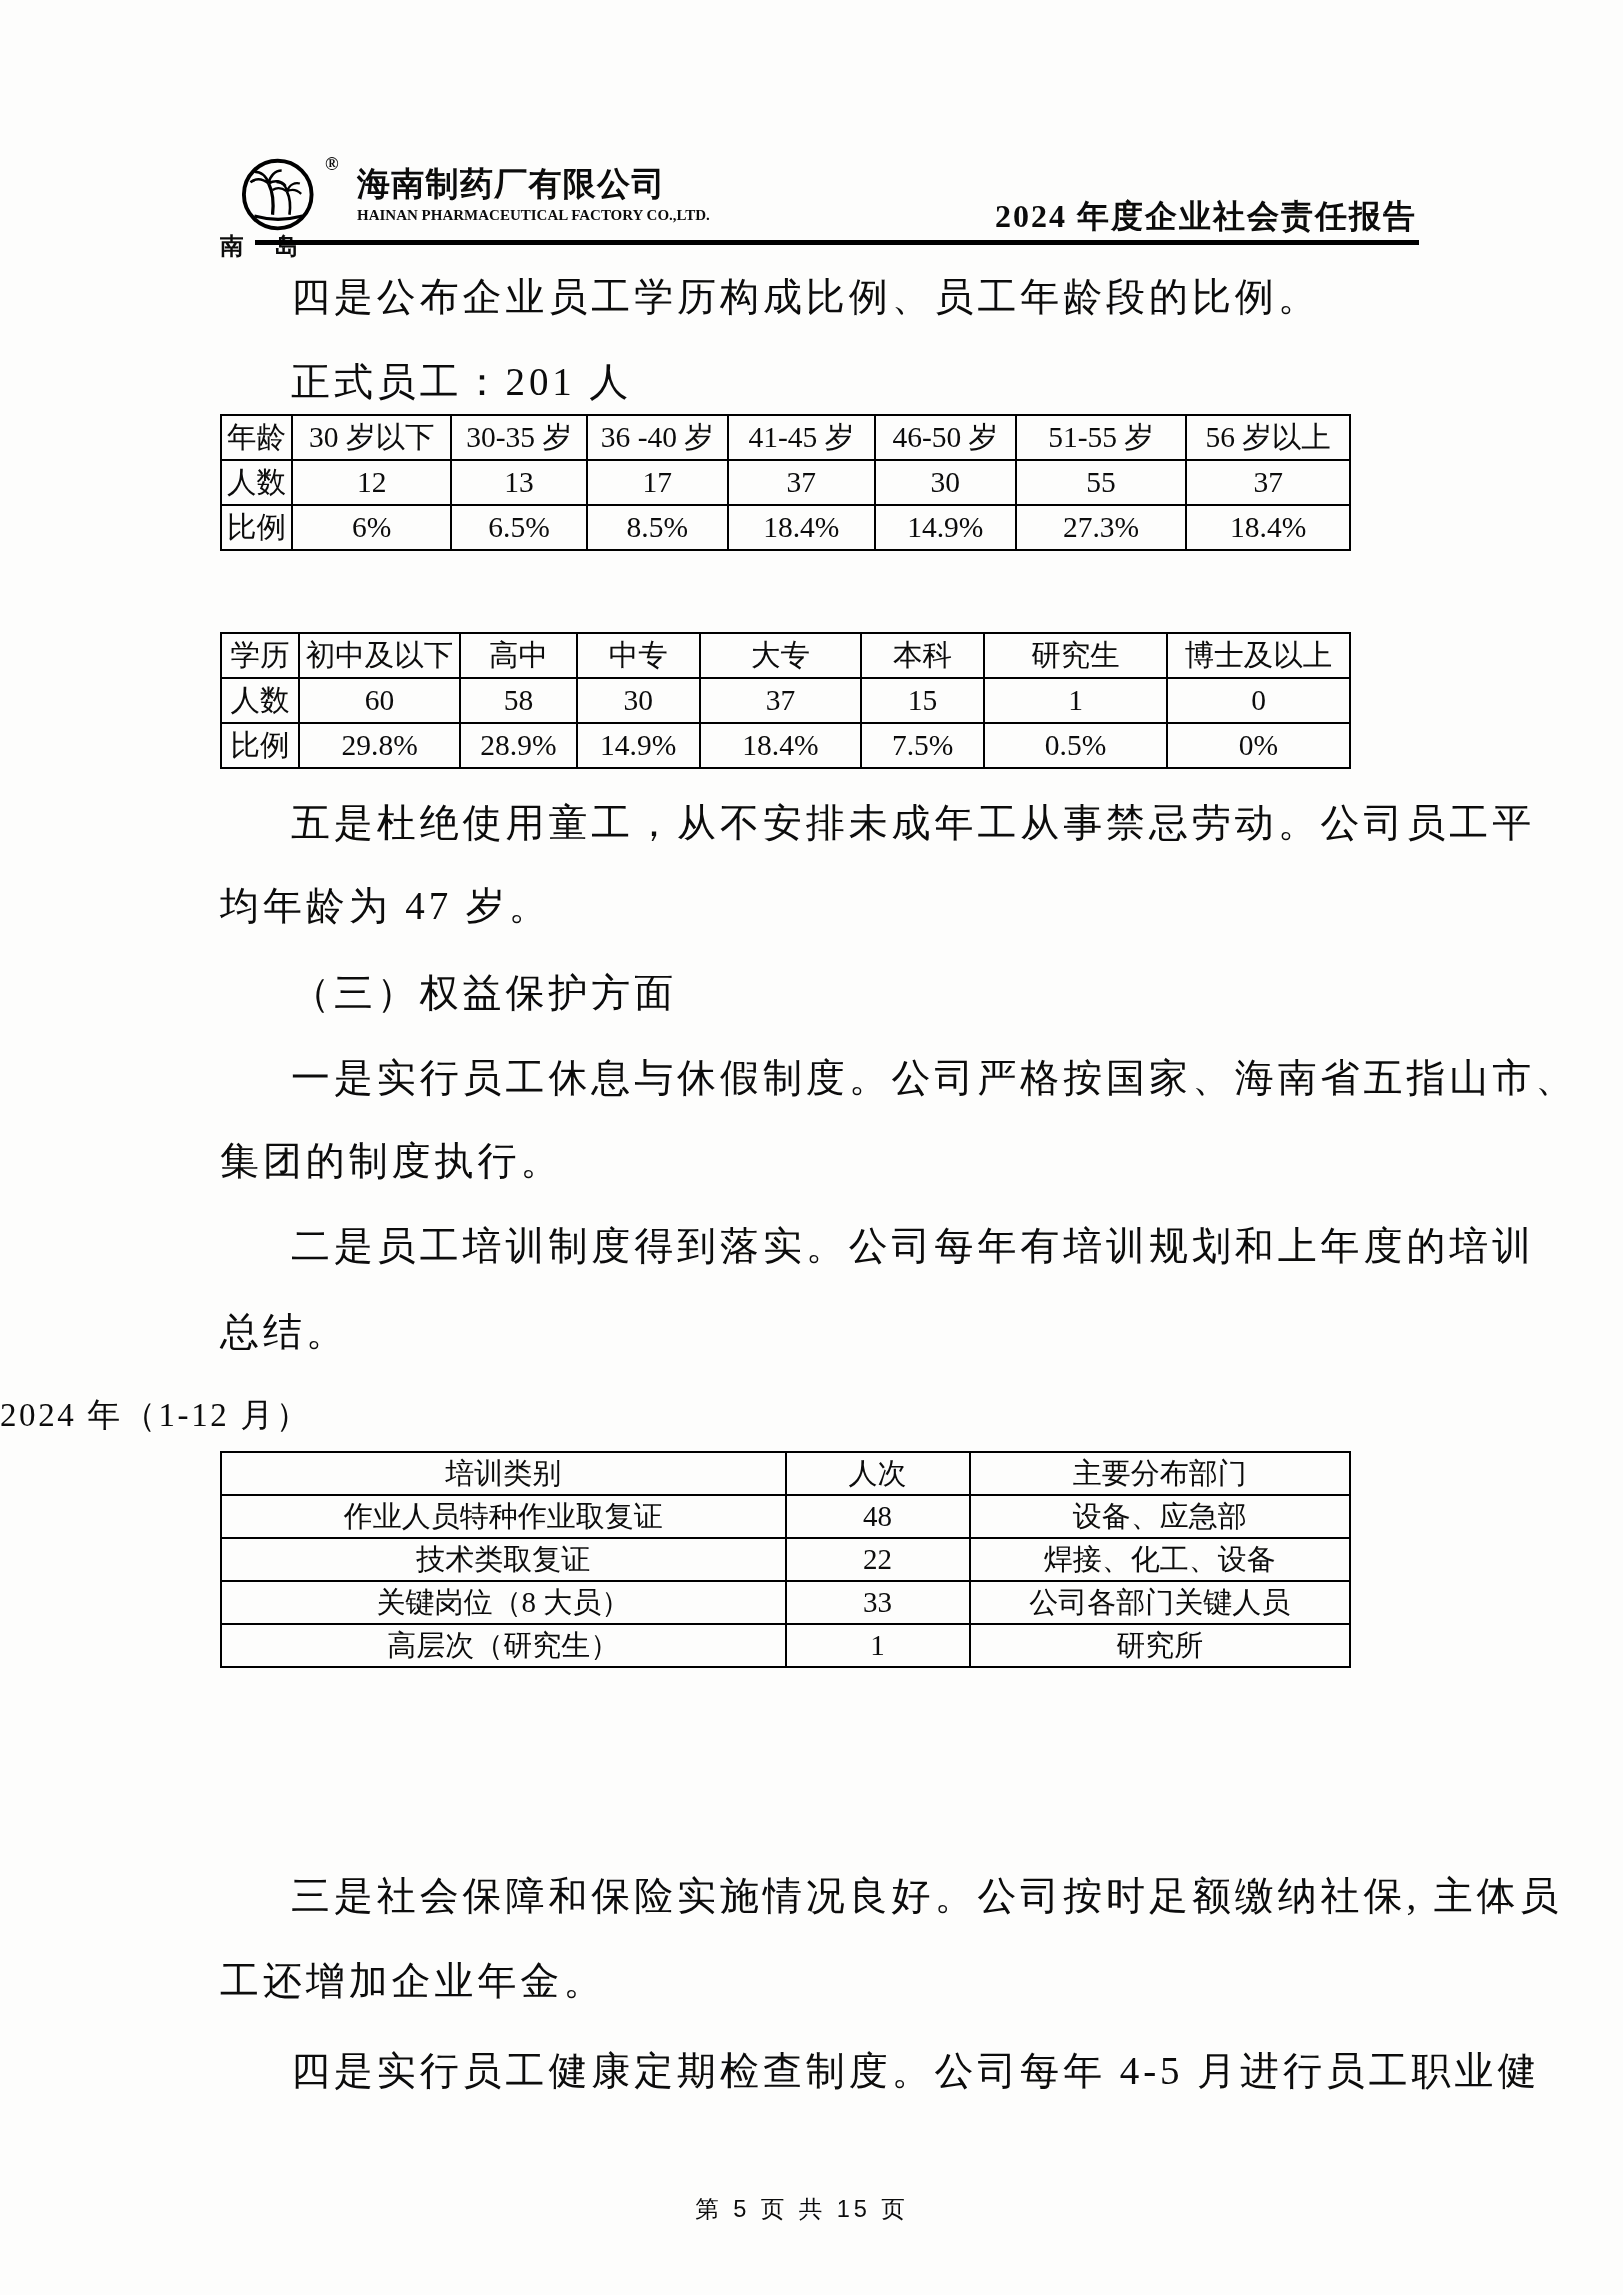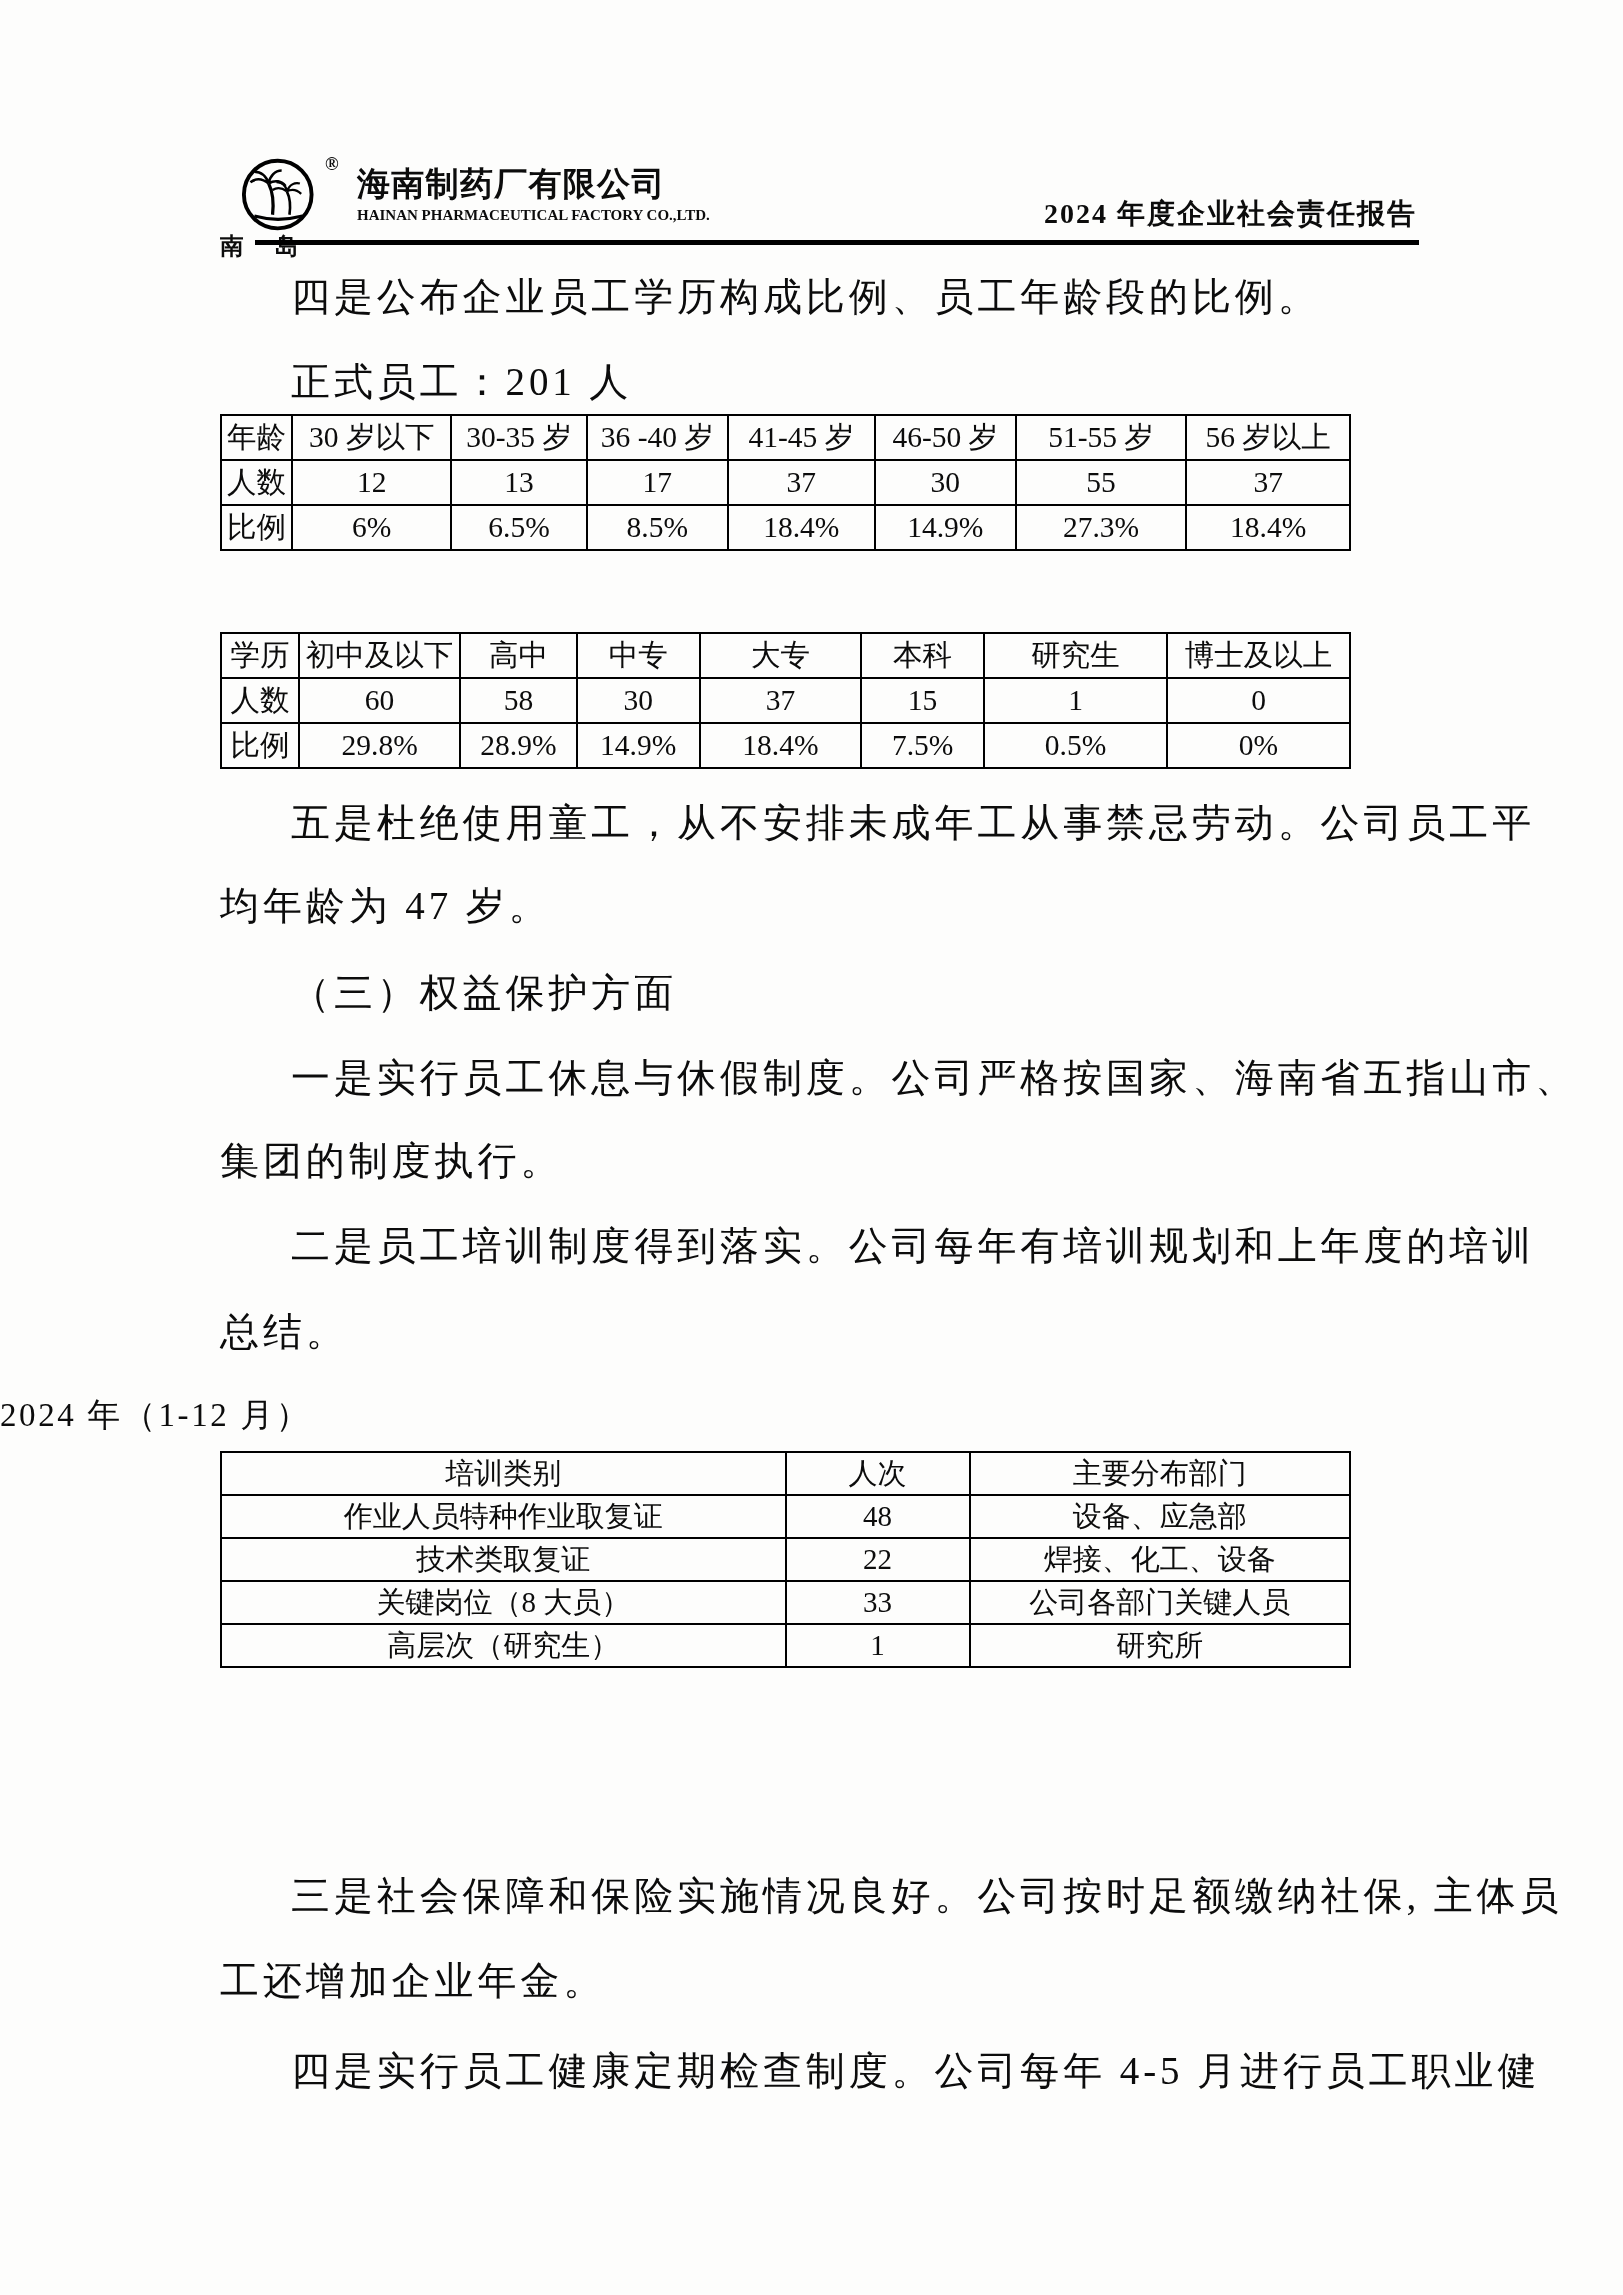--- a/index.html
+++ b/index.html
@@ -10,21 +10,21 @@
   }
   
   .logo-svg { position:absolute; left:240px; top:157px; }
   .reg-mark { position:absolute; left:325px; top:154px; font-size:18.3px; font-weight:bold; }
   .co-cn { position:absolute; left:357px; top:162px; font-size:33px; font-weight:bold;
            letter-spacing:1.3px; white-space:nowrap; }
   .co-en { position:absolute; left:357px; top:207px; font-size:15px; font-weight:bold;
            letter-spacing:0px; white-space:nowrap; }
   .logo-mark { position:absolute; left:220px; top:230px; font-size:23.6px; font-weight:bold;
            letter-spacing:31px; white-space:nowrap; }
-  .report-title { position:absolute; top:195px; right:206px; font-size:28px; font-weight:bold;
+  .report-title { position:absolute; top:195px; right:206px; font-size:32px; font-weight:bold;
            letter-spacing:2px; white-space:nowrap; }
   .header-rule { position:absolute; left:255px; top:240px; width:1164px; height:4.6px; background:#000; }
   
   .bline { position:absolute; white-space:nowrap; font-size:39px; letter-spacing:3.9px; }
   .ind { left:291px; }
   .noind { left:220px; }
   .center-line { position:absolute; left:0; width:1545px; text-align:left;
            font-size:33px; letter-spacing:2.6px; }
   
   .tbl { position:absolute; left:220px; width:1131px; border-collapse:collapse;
@@ -192,14 +192,15 @@
       <td>1</td>
       <td>研究所</td>
     </tr>
   </tbody>
     </table>
 
   <div class="bline ind" style="top:1869px">三是社会保障和保险实施情况良好。公司按时足额缴纳社保, 主体员</div>
   <div class="bline noind" style="top:1954px">工还增加企业年金。</div>
   <div class="bline ind" style="top:2044px">四是实行员工健康定期检查制度。公司每年 4-5 月进行员工职业健</div>
 
+  <div class="footer">第 5 页 共 15 页</div>
 </div>
 
 
 </body></html>

